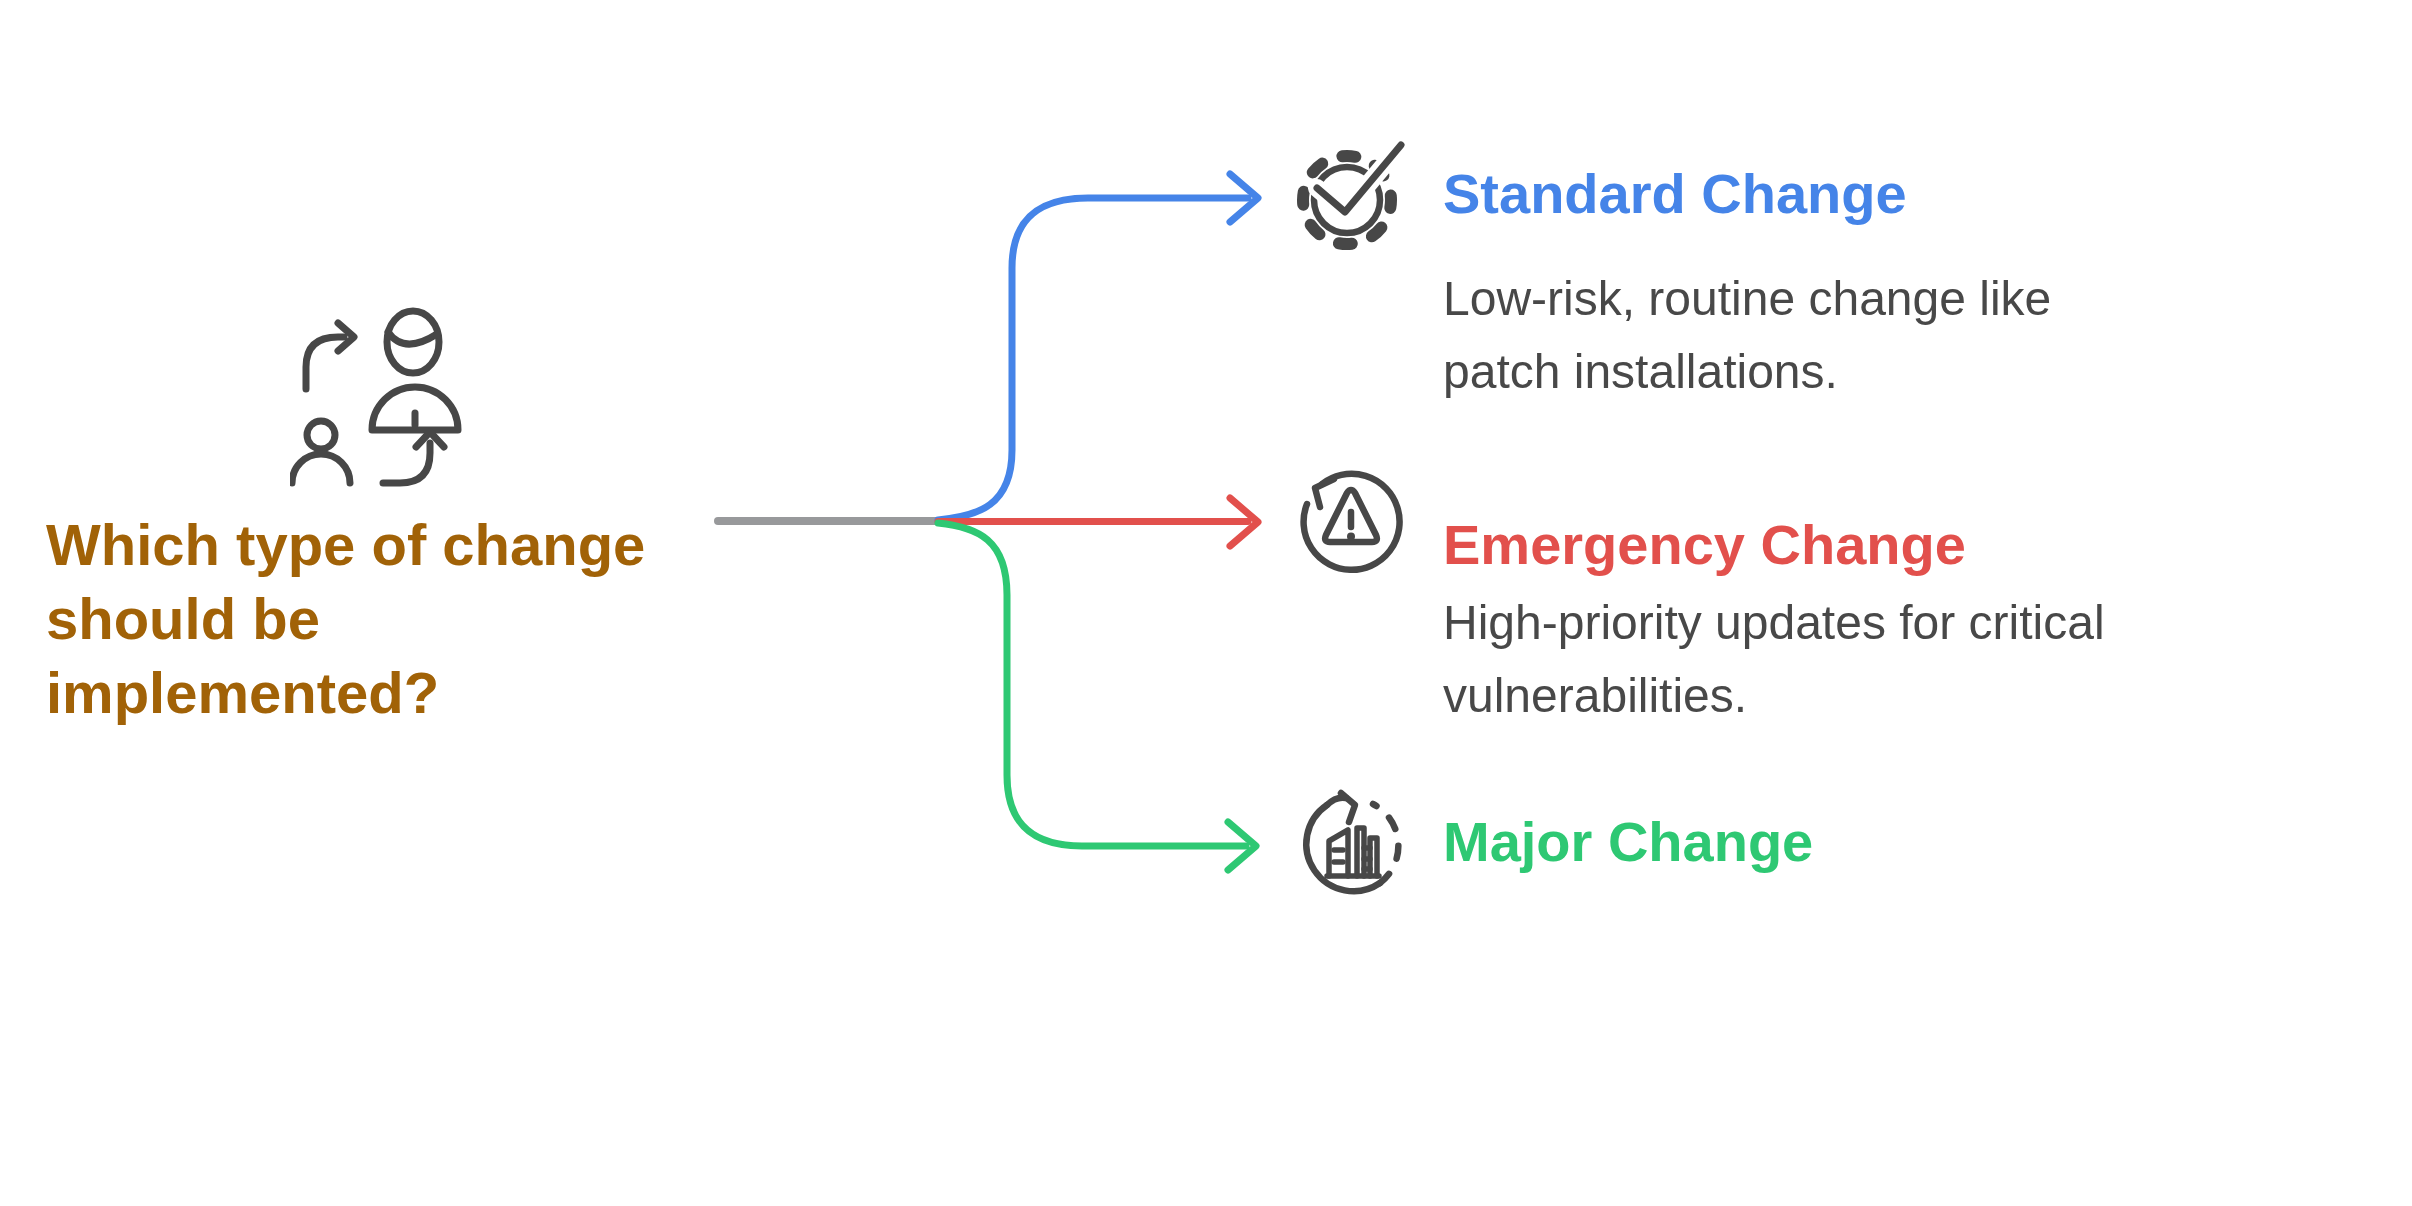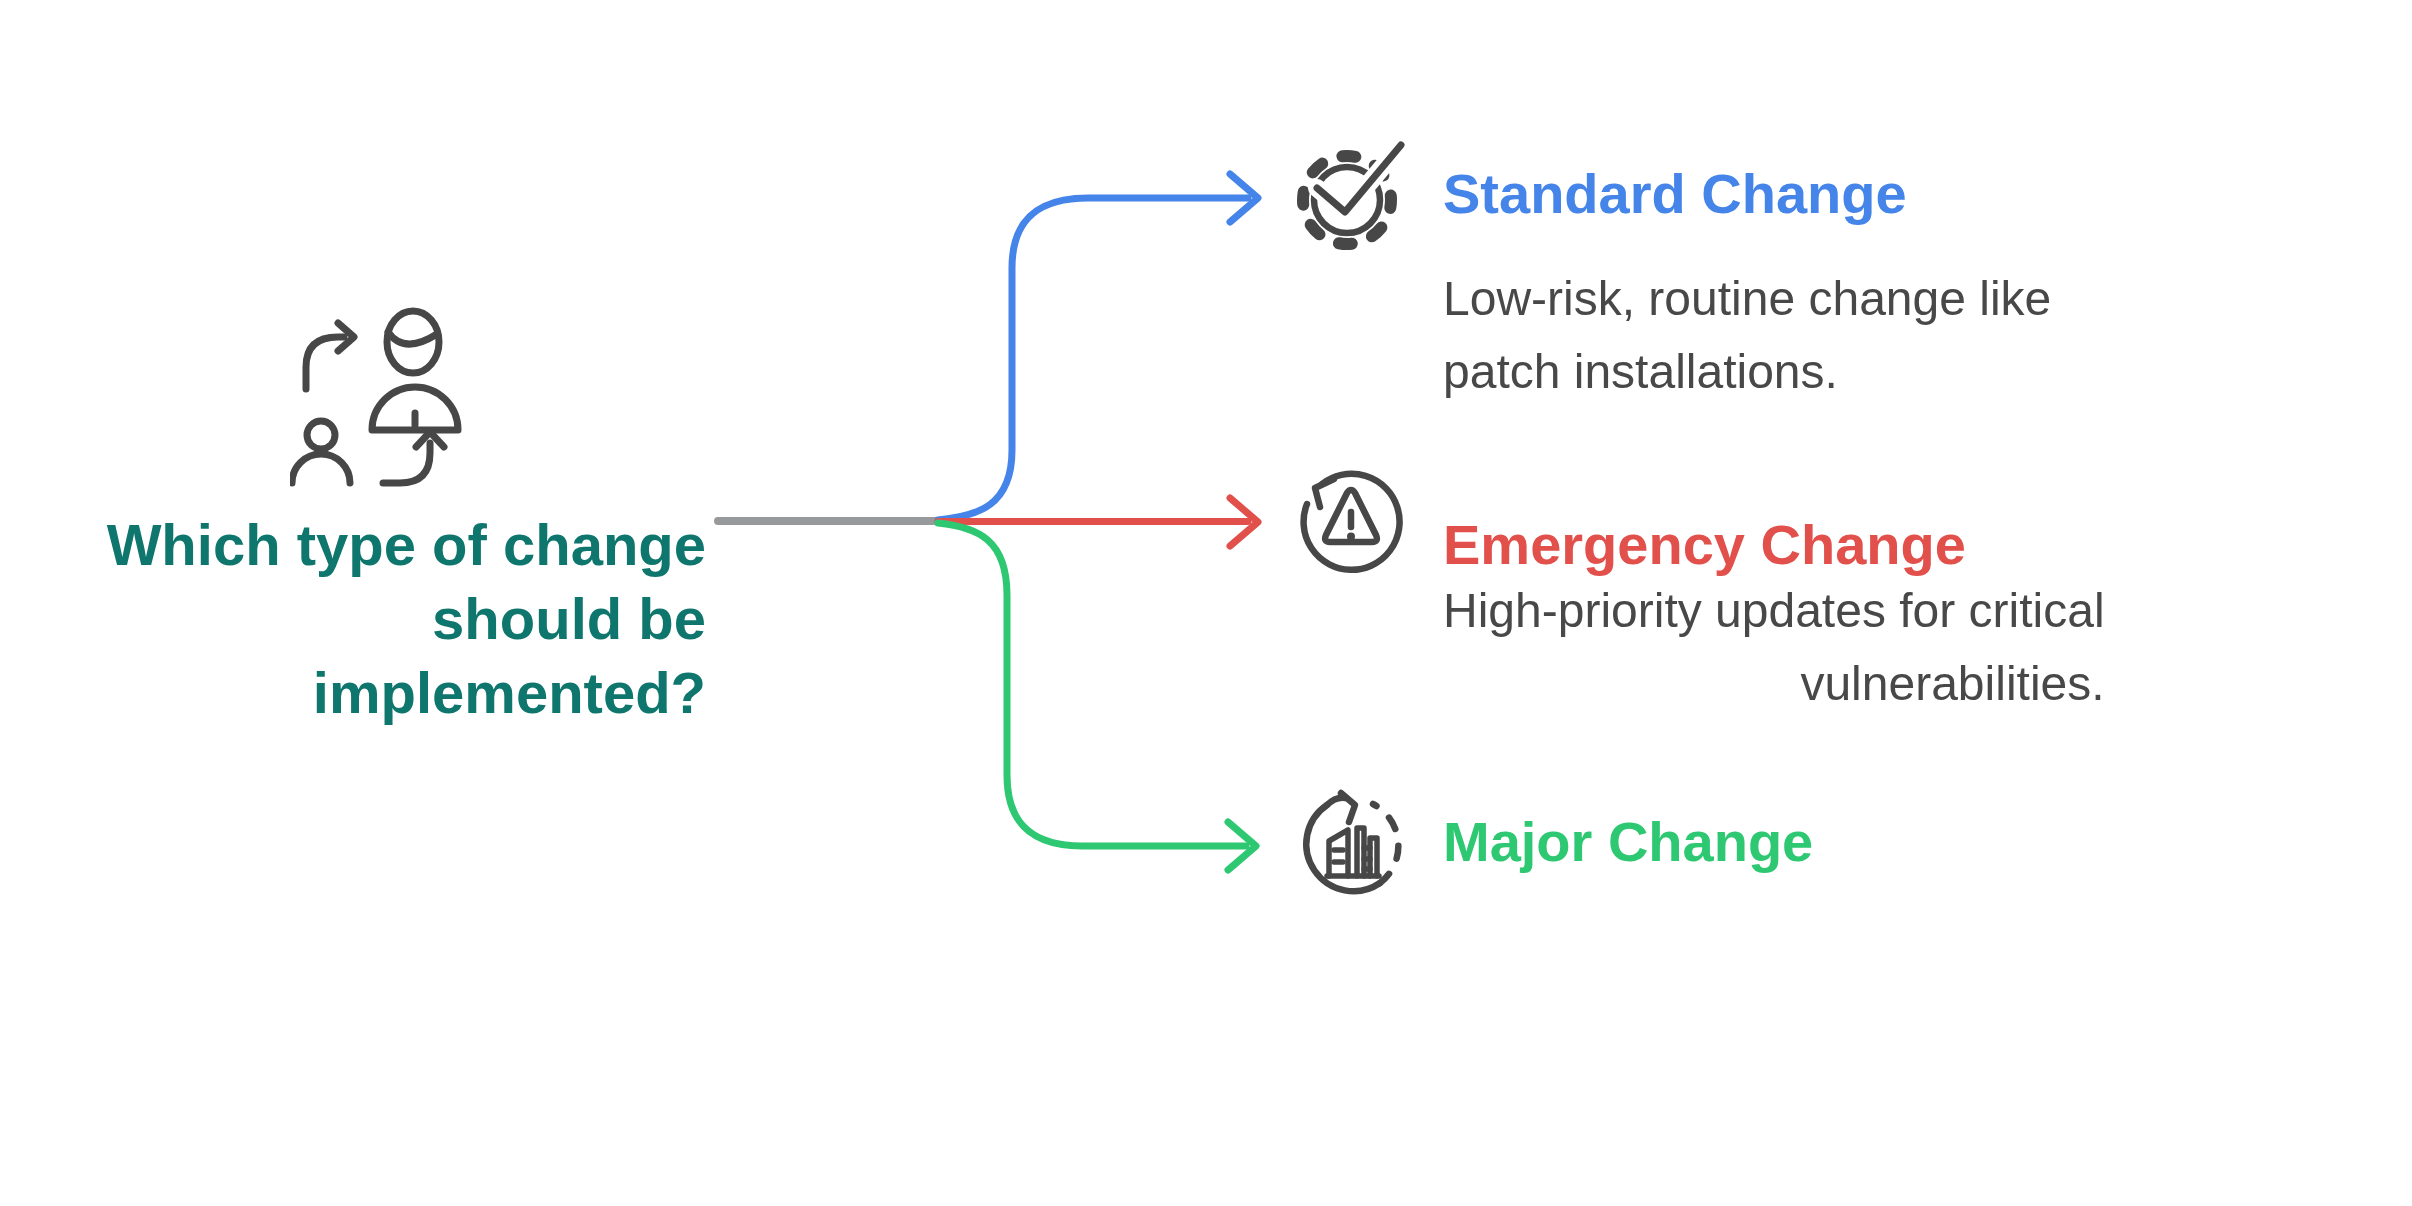--- a/index.html
+++ b/index.html
@@ -6,23 +6,23 @@
   #canvas{
     position:relative;
     width:2412px;height:1206px;
     background:#ffffff;
     font-family:"Liberation Sans", sans-serif;
     overflow:hidden;
   }
   .abs{position:absolute;}
   .question-text{
     left:46px;top:508px;width:660px;
-    text-align:right;
+    text-align:left;
     font-size:58px;font-weight:700;line-height:74px;
-    color:#0f766e;
+    color:#a16207;
     white-space:pre-line;
   }
   .branch-title{
     left:1443px;
     font-size:56px;font-weight:700;line-height:64px;
     white-space:nowrap;
   }
   .branch-desc{
     left:1443px;
     font-size:48px;font-weight:400;line-height:73px;
@@ -91,21 +91,21 @@
   <svg class="abs" style="left:1293px;top:464px;" width="116" height="116" viewBox="0 0 116 116">
 
     <path class="stroke-dark" stroke-width="6.5" d="M 29 20 A 48 48 0 1 1 14 40"></path>
     <polyline class="stroke-dark" stroke-width="6.5" points="41,15 22,24 27,43"></polyline>
 
     <path class="stroke-dark" stroke-width="6.5" d="M 54 29 Q 58 23 62 29 L 83 71 Q 86 78 79 78 L 37 78 Q 30 78 33 71 Z"></path>
     <path class="stroke-dark" stroke-width="6.5" d="M 58 48 V 63"></path>
     <circle cx="58" cy="72.5" r="4" fill="#474747"></circle>
   </svg>
   <div class="abs branch-title" style="top: 513px; color: rgb(226, 80, 76); text-align: right;">Emergency Change</div>
-  <div class="abs branch-desc" style="top:574px;text-align:right;">High-priority updates for critical
+  <div class="abs branch-desc" style="top:586px;">High-priority updates for critical
 vulnerabilities.</div>
 
   <svg class="abs" style="left:1293px;top:788px;" width="116" height="116" viewBox="0 0 116 116">
 
     <path class="stroke-dark" stroke-width="6.5" d="M 34 17 A 47 47 0 1 0 87 95"></path>
 
     <path class="stroke-dark" stroke-width="6.5" stroke-dasharray="13 17" d="M 87 95 A 47 47 0 0 0 80 16"></path>
 
     <path class="stroke-dark" stroke-width="6.5" d="M 34 17 Q 43 8 53 10"></path>
     <polyline class="stroke-dark" stroke-width="6.5" points="48,5 62,17 56,34"></polyline>

